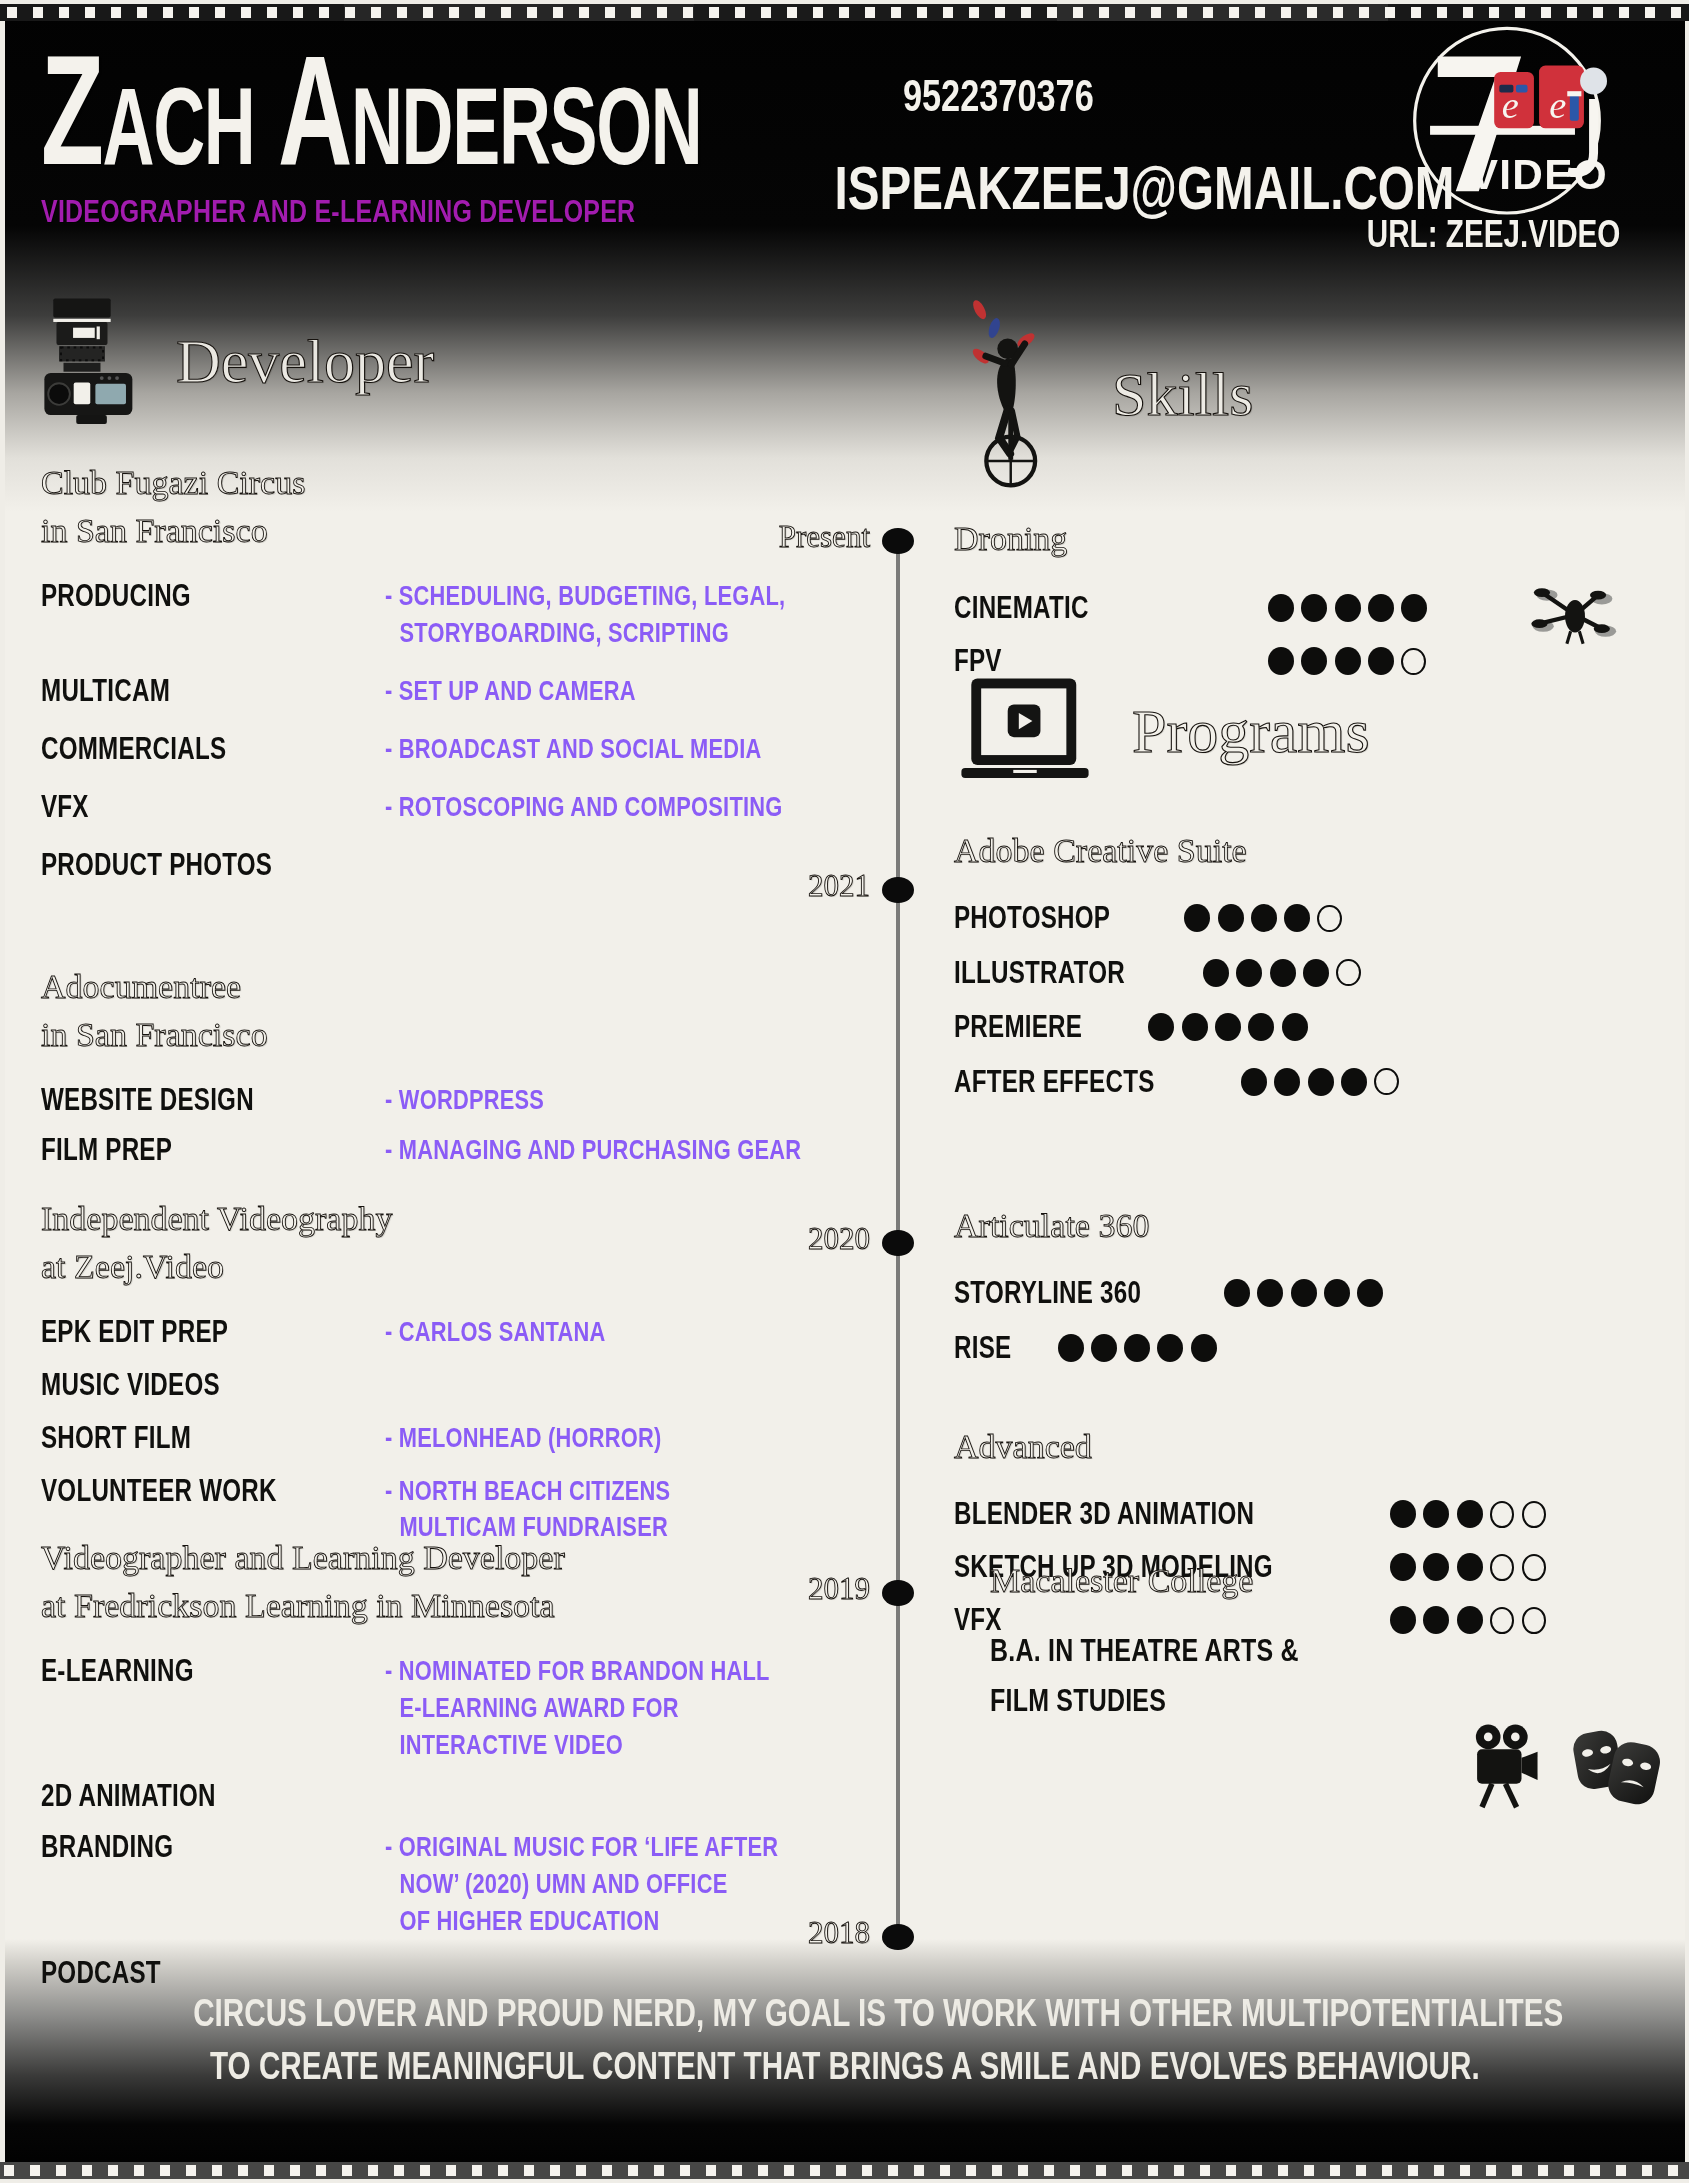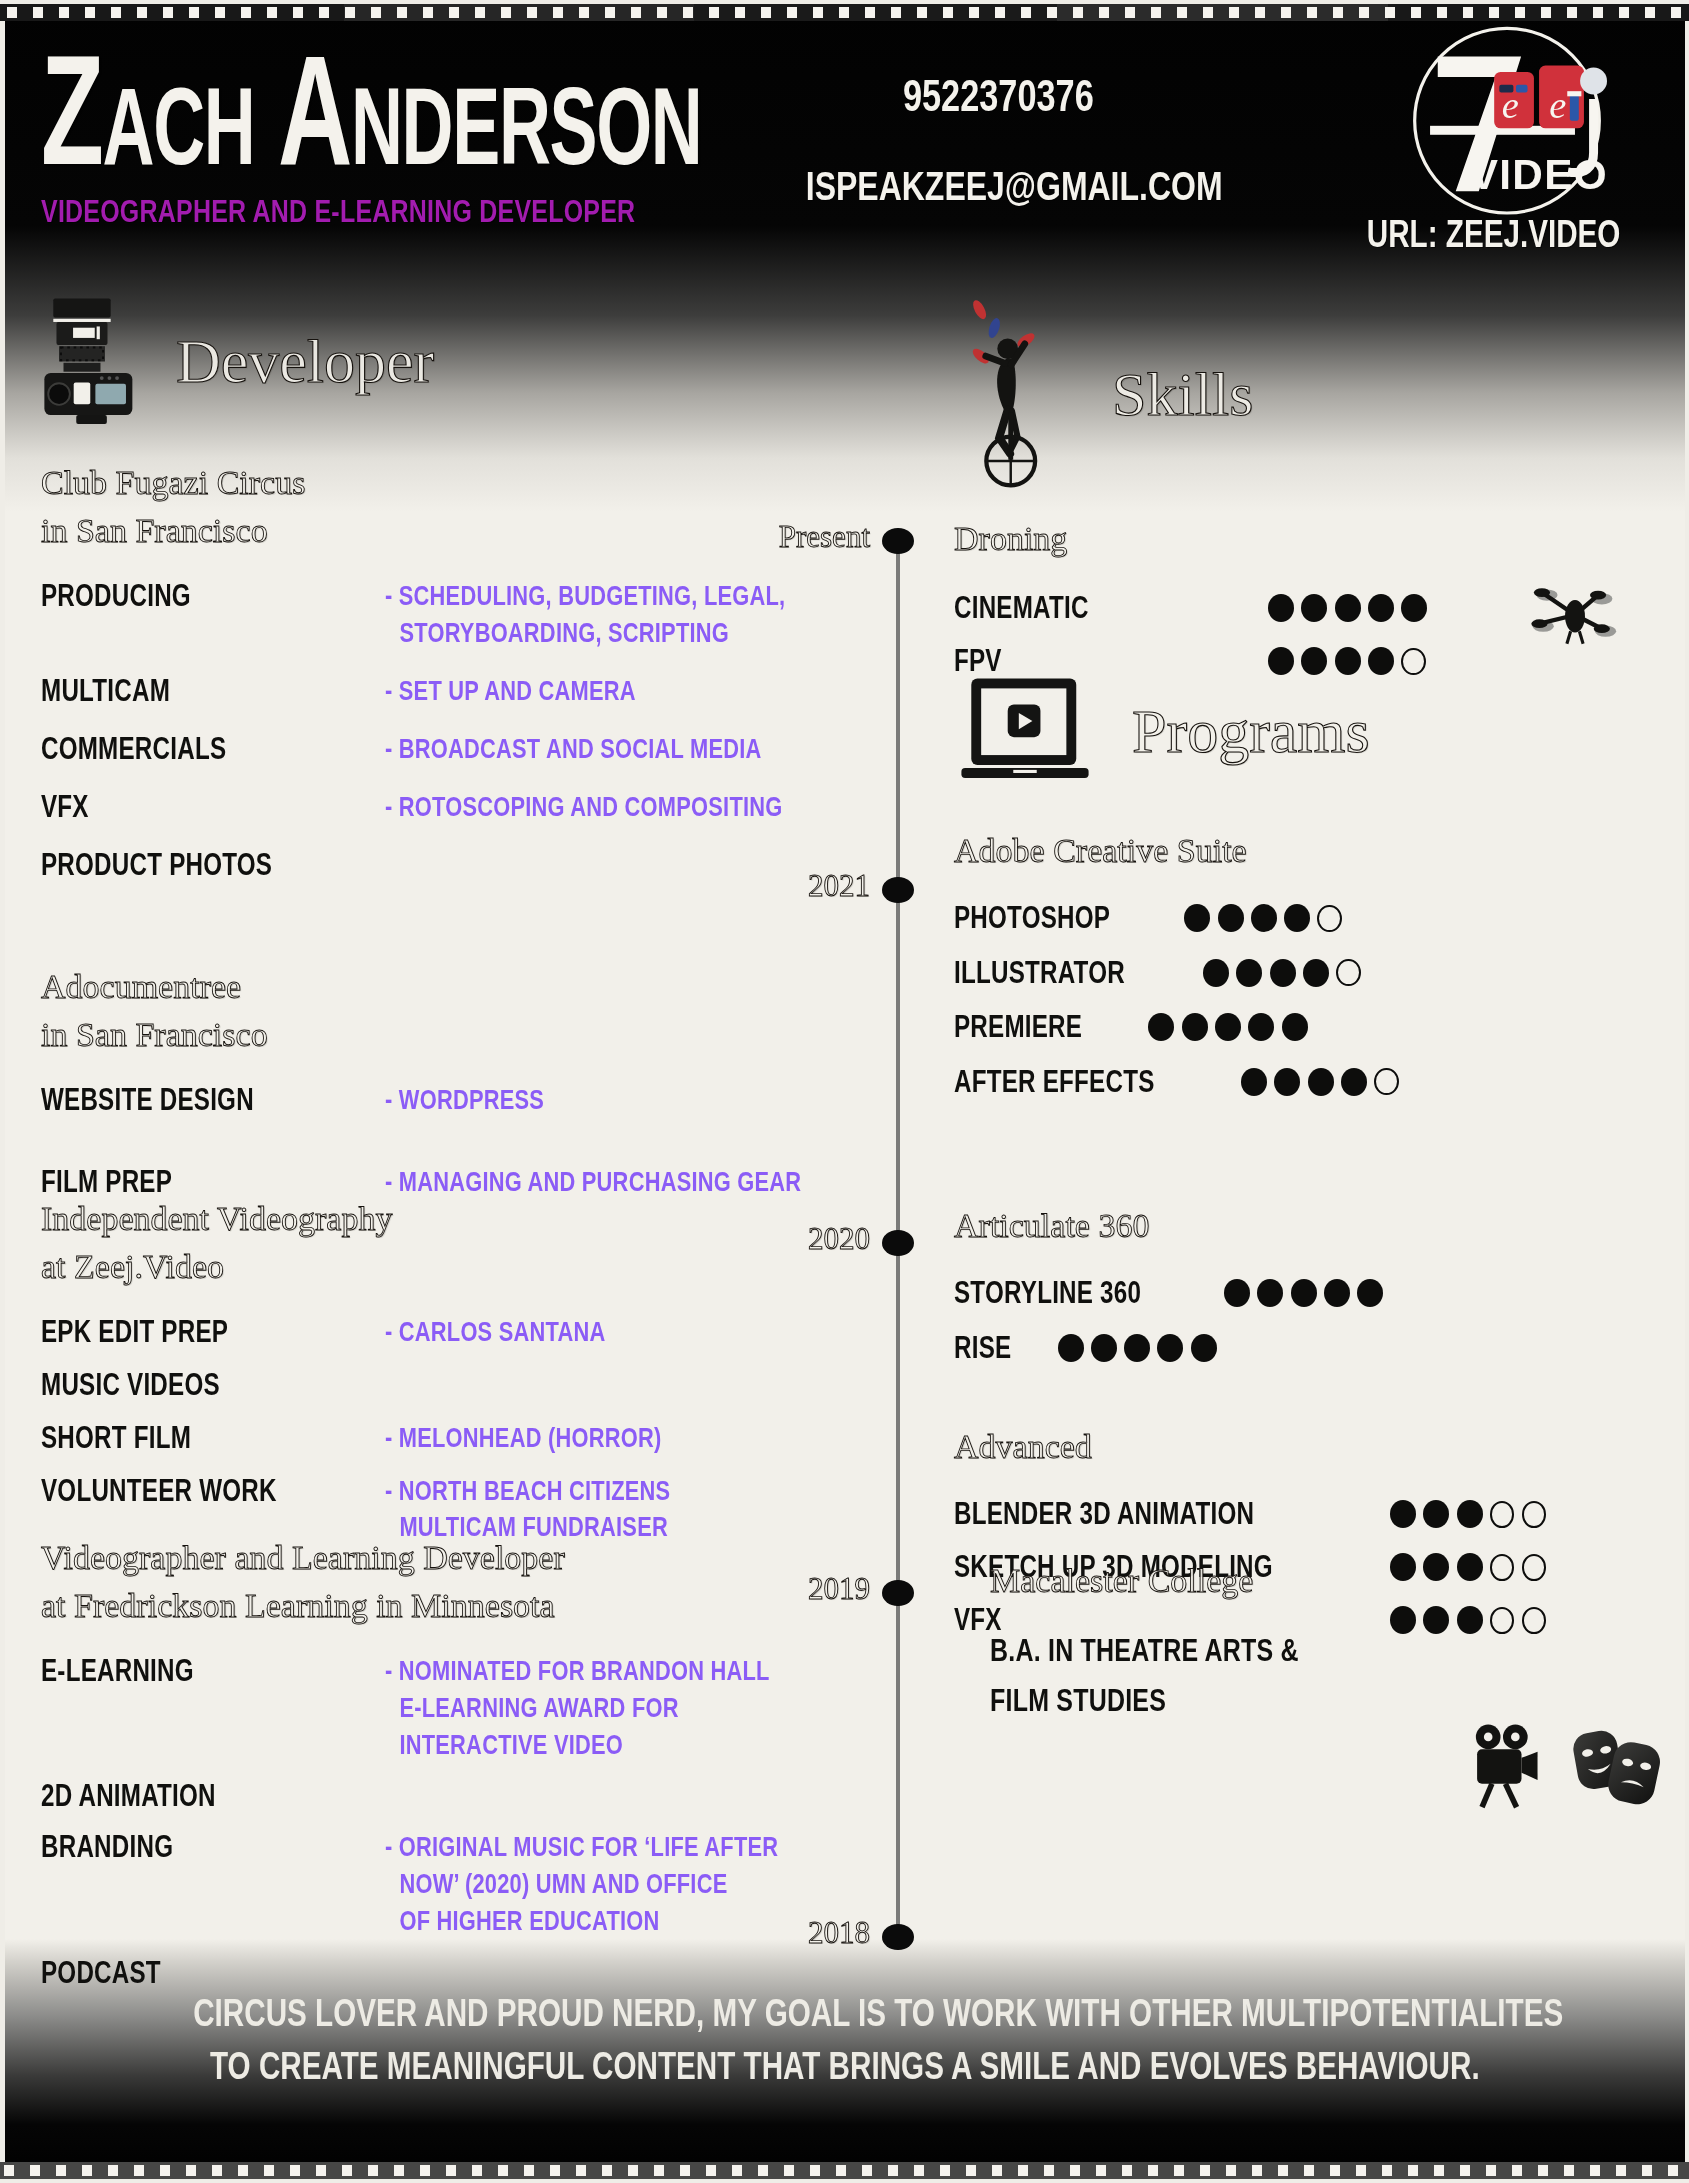--- a/index.html
+++ b/index.html
@@ -35,21 +35,21 @@
   }
 
   
   .name-block{position:absolute;left:41px;top:32px;z-index:3;color:#f4f2ec;}
   .name{font-size:156px;line-height:1.0;font-weight:700;font-variant:small-caps;
         display:inline-block;transform:scaleX(.66);transform-origin:0 50%;letter-spacing:-2px;white-space:nowrap;
         text-shadow:2px 2px 1.3px rgba(0,0,0,.55);}
   .hdr-title{margin-top:5.3px;font-size:32px;color:#a21caf;text-shadow:1.3px 1.3px 0.7px rgba(0,0,0,.5);}
   .contact{position:absolute;left:747px;top:71px;width:502px;text-align:center;z-index:3;color:#f4f2ec;}
   .phone{font-size:44px;text-shadow:1.3px 1.3px 0.7px rgba(0,0,0,.5);}
-  .email{font-size:41px;margin-top:42px;text-shadow:1.3px 1.3px 0.7px rgba(0,0,0,.5);}
+  .email{font-size:61px;margin-top:32px;text-shadow:1.3px 1.3px 0.7px rgba(0,0,0,.5);}
   .logo{position:absolute;left:1398px;top:22.5px;z-index:3;}
   .url{position:absolute;left:1315px;top:213px;width:357px;text-align:center;z-index:3;color:#f4f2ec;font-size:38px;text-shadow:1.3px 1.3px 0.7px rgba(0,0,0,.5);}
 
   
   .sec{position:absolute;z-index:3;}
   .sec-head{display:flex;align-items:center;gap:36px;}
   .sec-head .engrave{font-size:62px;}
   .subhead{font-size:34px;}
 
   
@@ -190,21 +190,21 @@
       <div class="jlabel"><span class="cond">PRODUCT PHOTOS</span></div>
       <div class="jdesc"></div>
     </div>
   </div>
 
   <div class="sec job" style="top:963px">
     <div class="job-title engrave">
       <div>Adocumentree</div>
       <div>in San Francisco</div>
     </div>
-    <div class="job-rows" style="row-gap:45px">
+    <div class="job-rows" style="row-gap:13px">
       <div class="jlabel"><span class="cond">WEBSITE DESIGN</span></div>
       <div class="jdesc">
           <div><span class="cond">- WORDPRESS</span></div>
         </div>
       <div class="jlabel"><span class="cond">FILM PREP</span></div>
       <div class="jdesc">
           <div><span class="cond">- MANAGING AND PURCHASING GEAR</span></div>
         </div>
     </div>
   </div>

